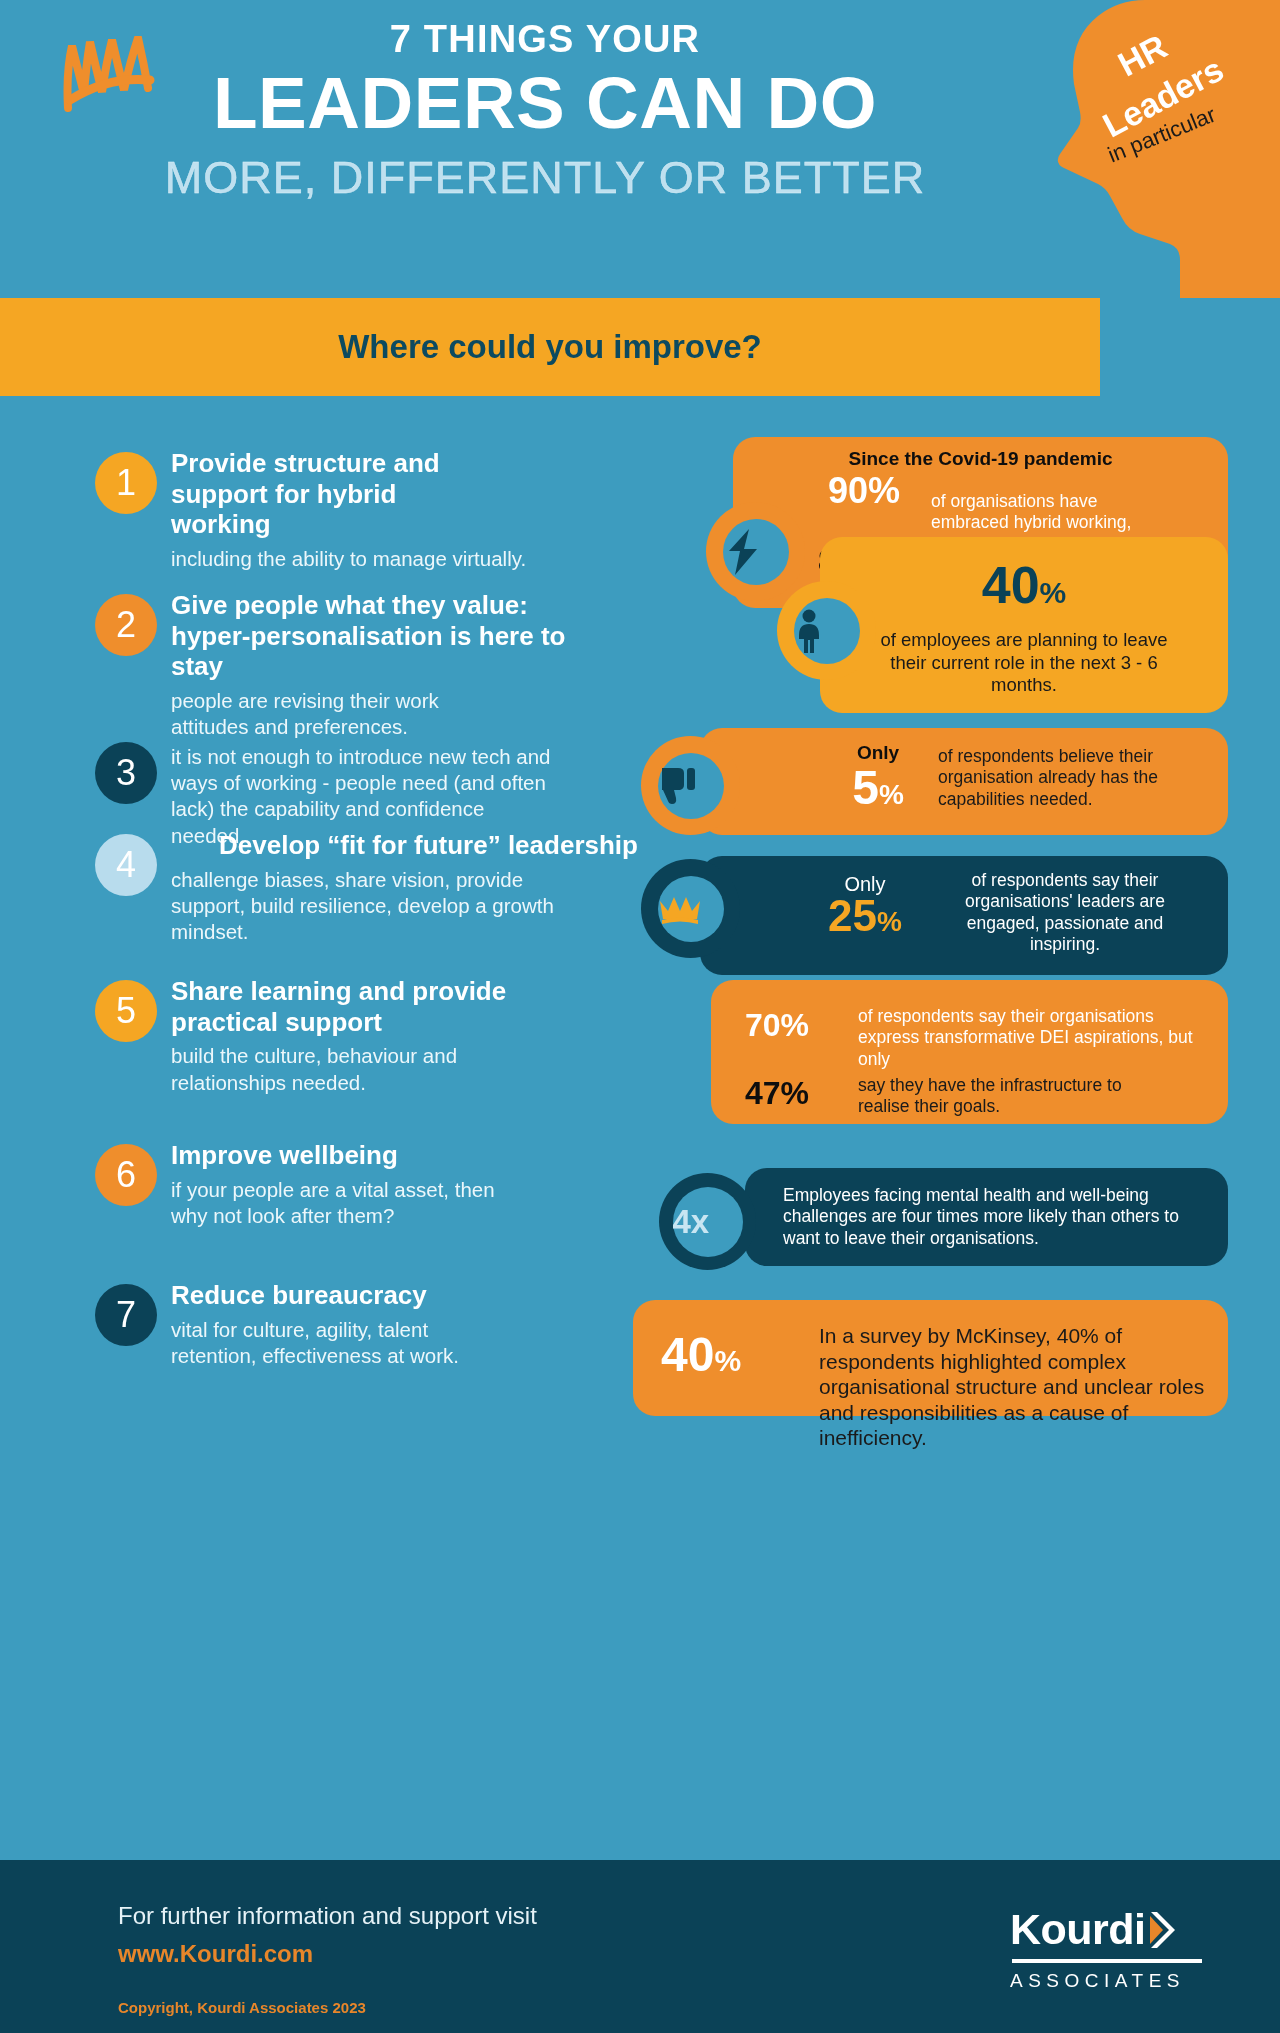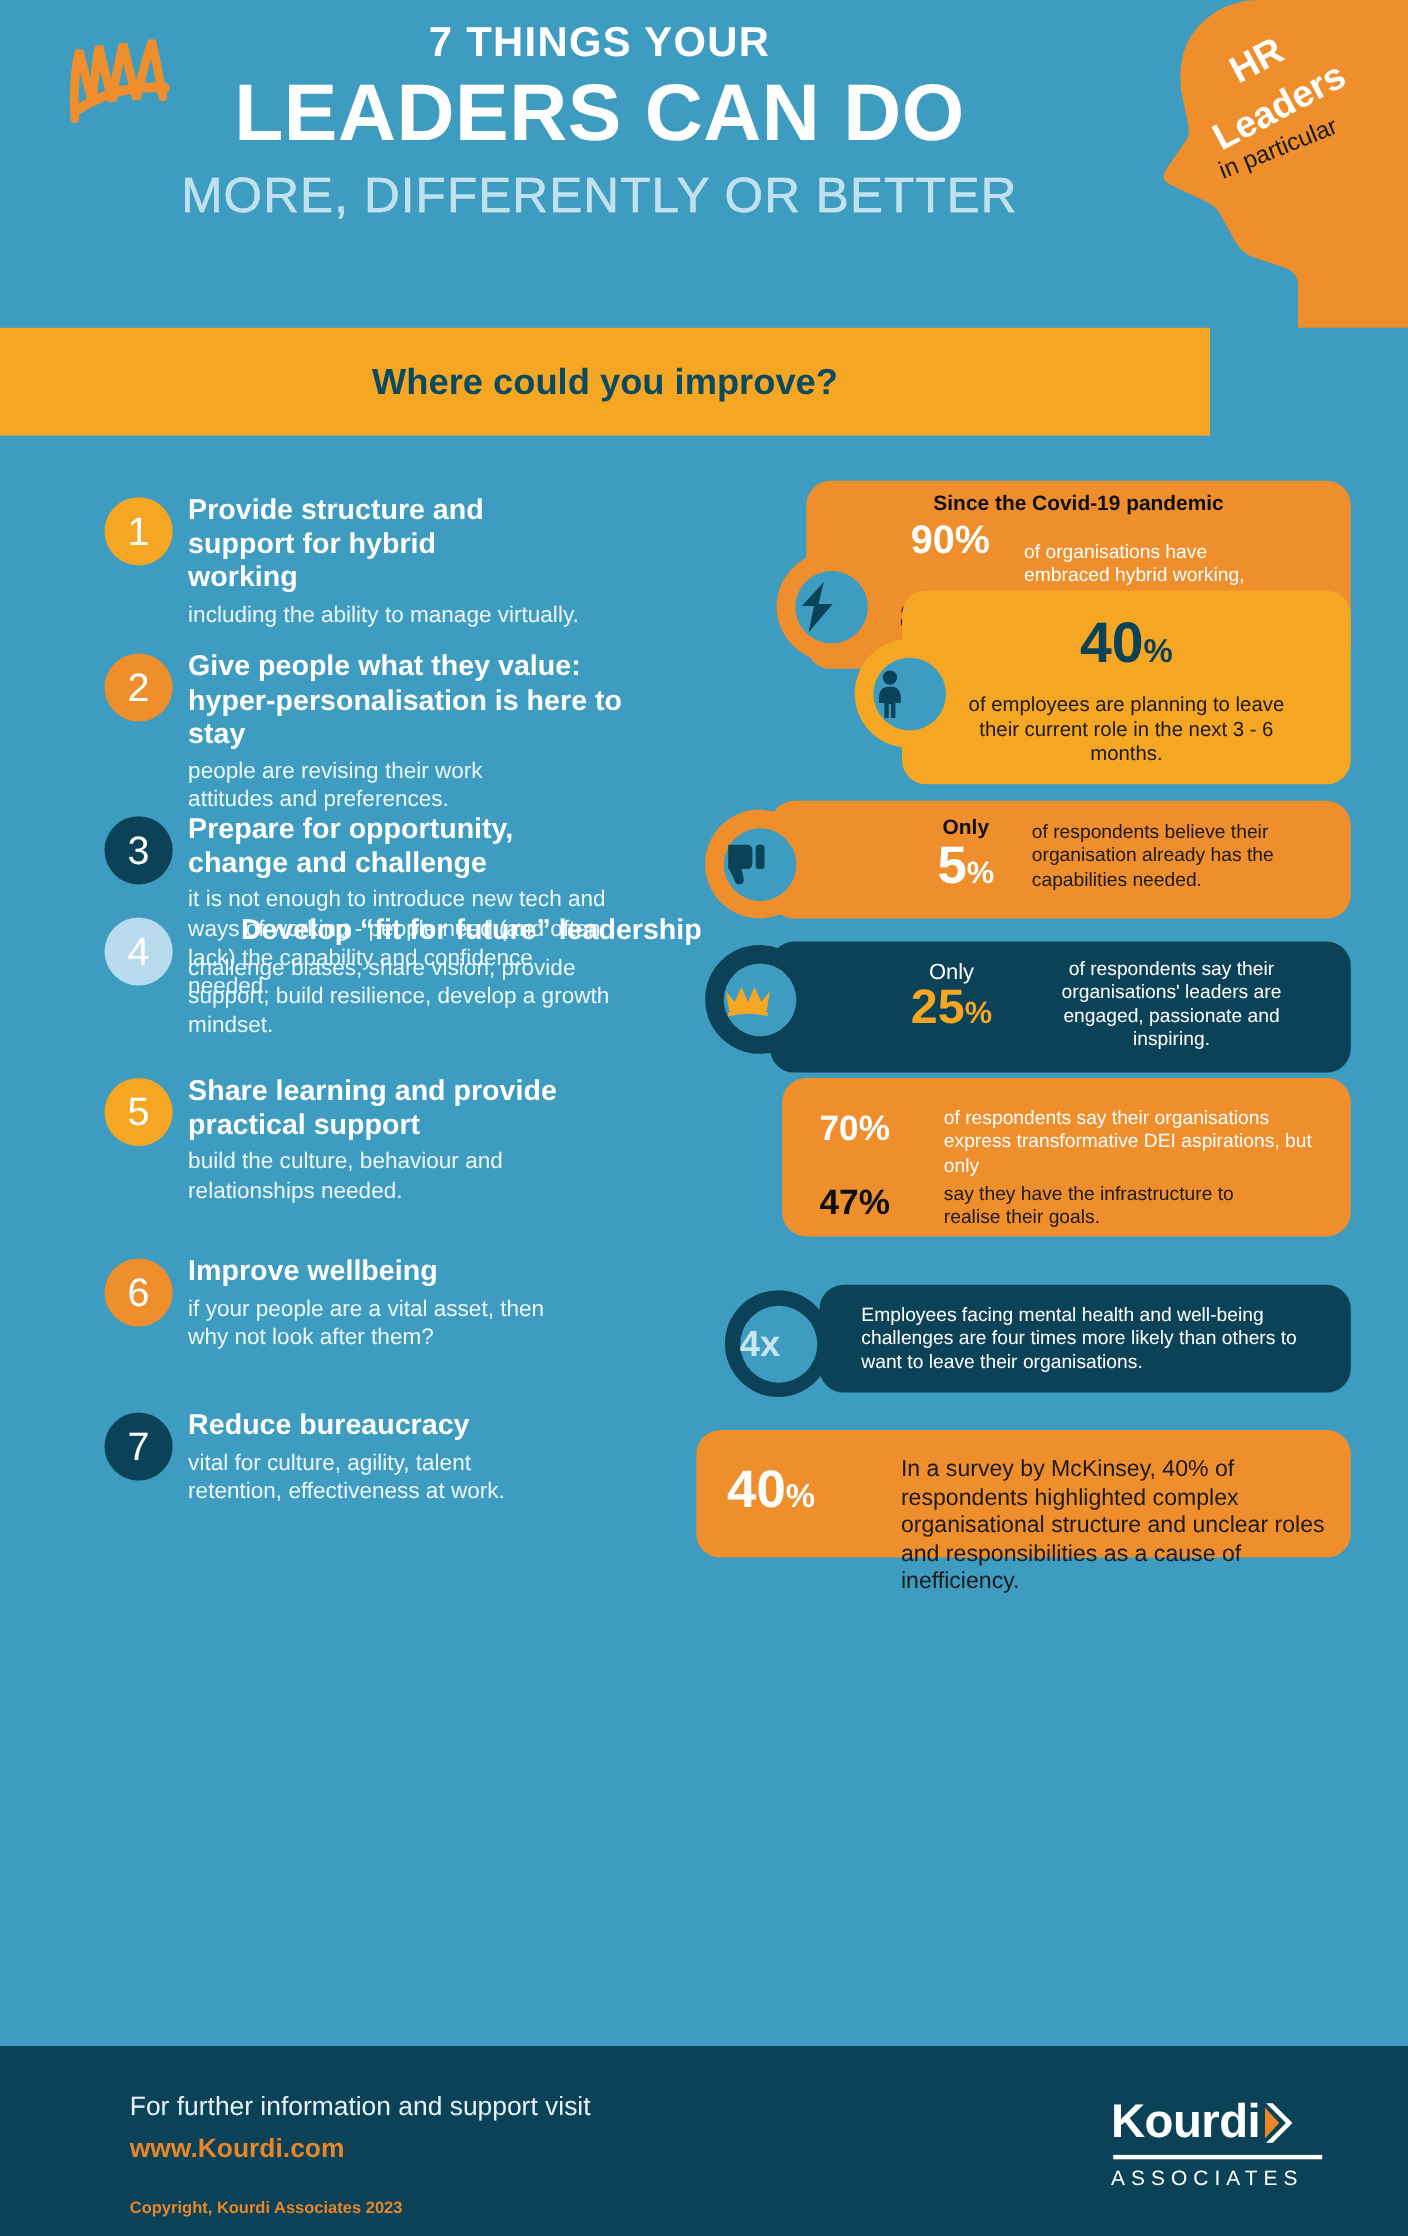--- a/index.html
+++ b/index.html
@@ -220,21 +220,20 @@
         <div style="position:absolute; left:0; top:22px; width:408px; text-align:center;">
           <span class="big-num" style="font-size:52px; color:#0b4257;">40</span><span style="font-size:30px; font-weight:bold; color:#0b4257;">%</span>
         </div>
         <div class="stat-body" style="position:absolute; left:44px; top:92px; width:320px; font-size:18.5px; color:#1a1a1a; text-align:center;">of employees are planning to leave their current role in the next 3 - 6 months.</div>
       </div>
     </div>
 
     <div class="item" style="top:253px;">
       <div class="num-circle" style="background:#0b4257; top:93px;">3</div>
       <div class="item-text" style="top:89px;">
-        <div class="item-title" style="width:330px;">Prepare for opportunity, change and challenge</div>
         <div class="item-sub" style="width:390px;">it is not enough to introduce new tech and ways of working - people need (and often lack) the capability and confidence needed.</div>
       </div>
     </div>
 
     <div class="stat">
       <div class="stat-bubble" style="left:700px; top:332px; width:528px; height:107px; background:#ef8e2c;"></div>
       <div class="stat-circle" style="left:641px; top:340px; width:99px; height:99px; background:#ef8e2c;">
         <div class="stat-circle-inner">
           <svg width="38" height="40" viewBox="0 0 38 40">
             <path d="M4 2 L 20 2 Q 26 2 26 7 L 26 19 Q 26 23 22 24 L 16 24 L 18 32 Q 19 38 14 38 Q 11 38 10 35 L 5 24 L 4 24 Z" fill="#0b4257"></path>

